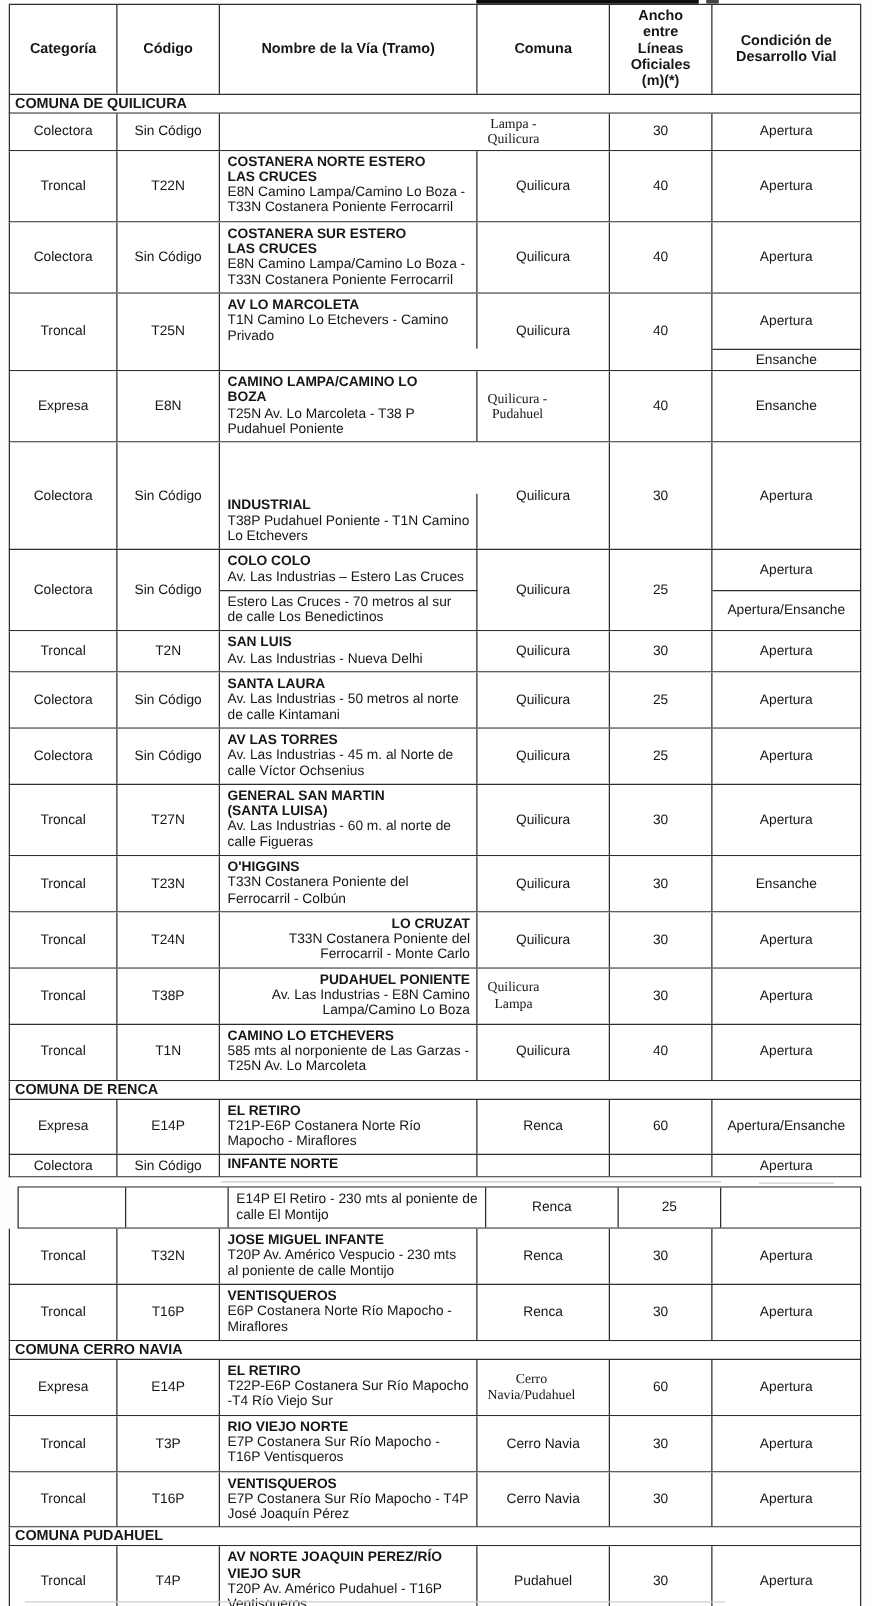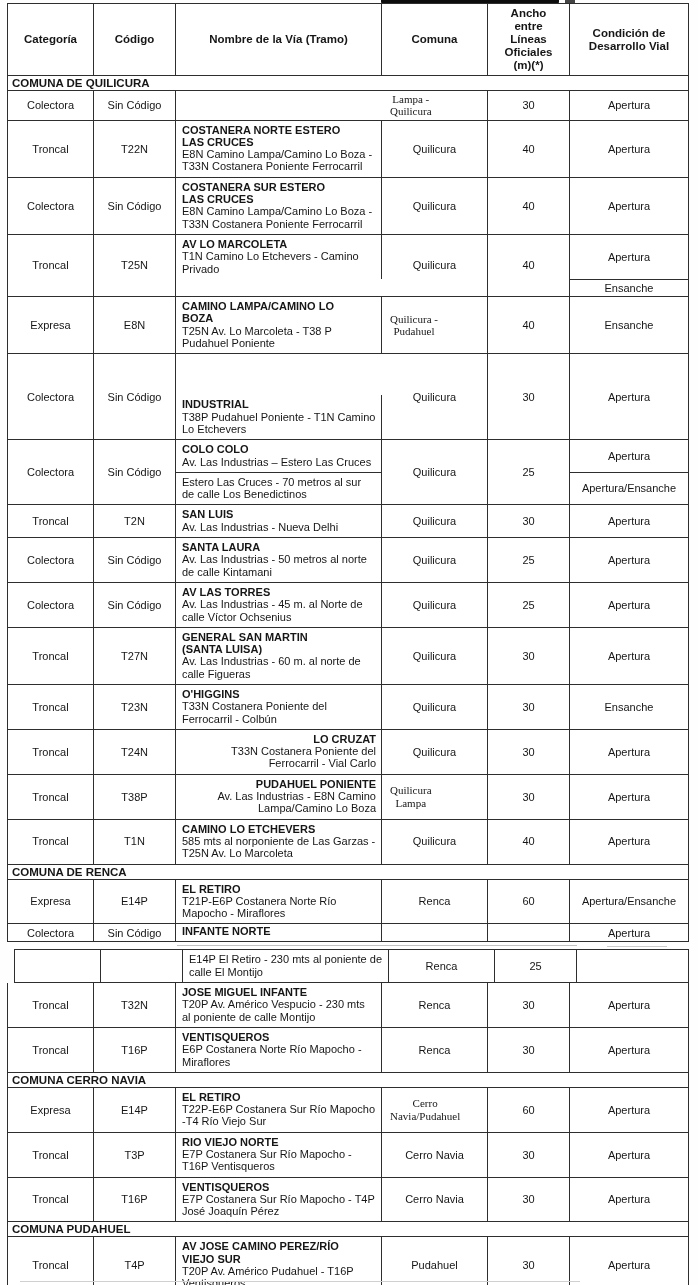--- a/index.html
+++ b/index.html
@@ -167,21 +167,21 @@
         <div class="cell">Troncal</div>
         <div class="cell">T23N</div>
         <div class="cell name" style="grid-column: 3;"><div class="via-title">O'HIGGINS</div><div class="tramo">T33N Costanera Poniente del Ferrocarril - Colbún</div></div>
         <div class="cell" style="grid-column: 4;">Quilicura</div>
         <div class="cell" style="grid-column: 5;">30</div>
         <div class="cell last" style="grid-area: 1 / 6;">Ensanche</div>
       </div>
       <div class="row">
         <div class="cell">Troncal</div>
         <div class="cell">T24N</div>
-        <div class="cell name" style="grid-column: 3; text-align: right;"><div class="via-title">LO CRUZAT</div><div class="tramo">T33N Costanera Poniente del Ferrocarril - Vial Carlo</div></div>
+        <div class="cell name" style="grid-column: 3; text-align: right;"><div class="via-title">LO CRUZAT</div><div class="tramo">T33N Costanera Poniente del Ferrocarril - Monte Carlo</div></div>
         <div class="cell" style="grid-column: 4;">Quilicura</div>
         <div class="cell" style="grid-column: 5;">30</div>
         <div class="cell last" style="grid-area: 1 / 6;">Apertura</div>
       </div>
       <div class="row">
         <div class="cell">Troncal</div>
         <div class="cell">T38P</div>
         <div class="cell name" style="grid-column: 3; text-align: right;"><div class="via-title">PUDAHUEL PONIENTE</div><div class="tramo">Av. Las Industrias - E8N  Camino Lampa/Camino Lo Boza</div></div>
         <div class="cell comuna-left" style="grid-column: 4;">Quilicura
 Lampa</div>
@@ -270,21 +270,21 @@
         <div class="cell" style="grid-column: 4;">Cerro Navia</div>
         <div class="cell" style="grid-column: 5;">30</div>
         <div class="cell last" style="grid-area: 1 / 6;">Apertura</div>
       </div>
       <div class="sec">
         <div class="sec-title">COMUNA PUDAHUEL</div>
       </div>
       <div class="row">
         <div class="cell">Troncal</div>
         <div class="cell">T4P</div>
-        <div class="cell name" style="grid-column: 3;"><div class="via-title">AV JOSE CAMINO PEREZ/RÍO
+        <div class="cell name" style="grid-column: 3;"><div class="via-title">AV NORTE JOAQUIN PEREZ/RÍO
 VIEJO SUR</div><div class="tramo">T20P Av. Américo Pudahuel - T16P Ventisqueros</div></div>
         <div class="cell" style="grid-column: 4;">Pudahuel</div>
         <div class="cell" style="grid-column: 5;">30</div>
         <div class="cell last" style="grid-area: 1 / 6;">Apertura</div>
       </div>
     </div>
   <div class="bottom-smear"></div>
 </div>
 
 </body></html>

